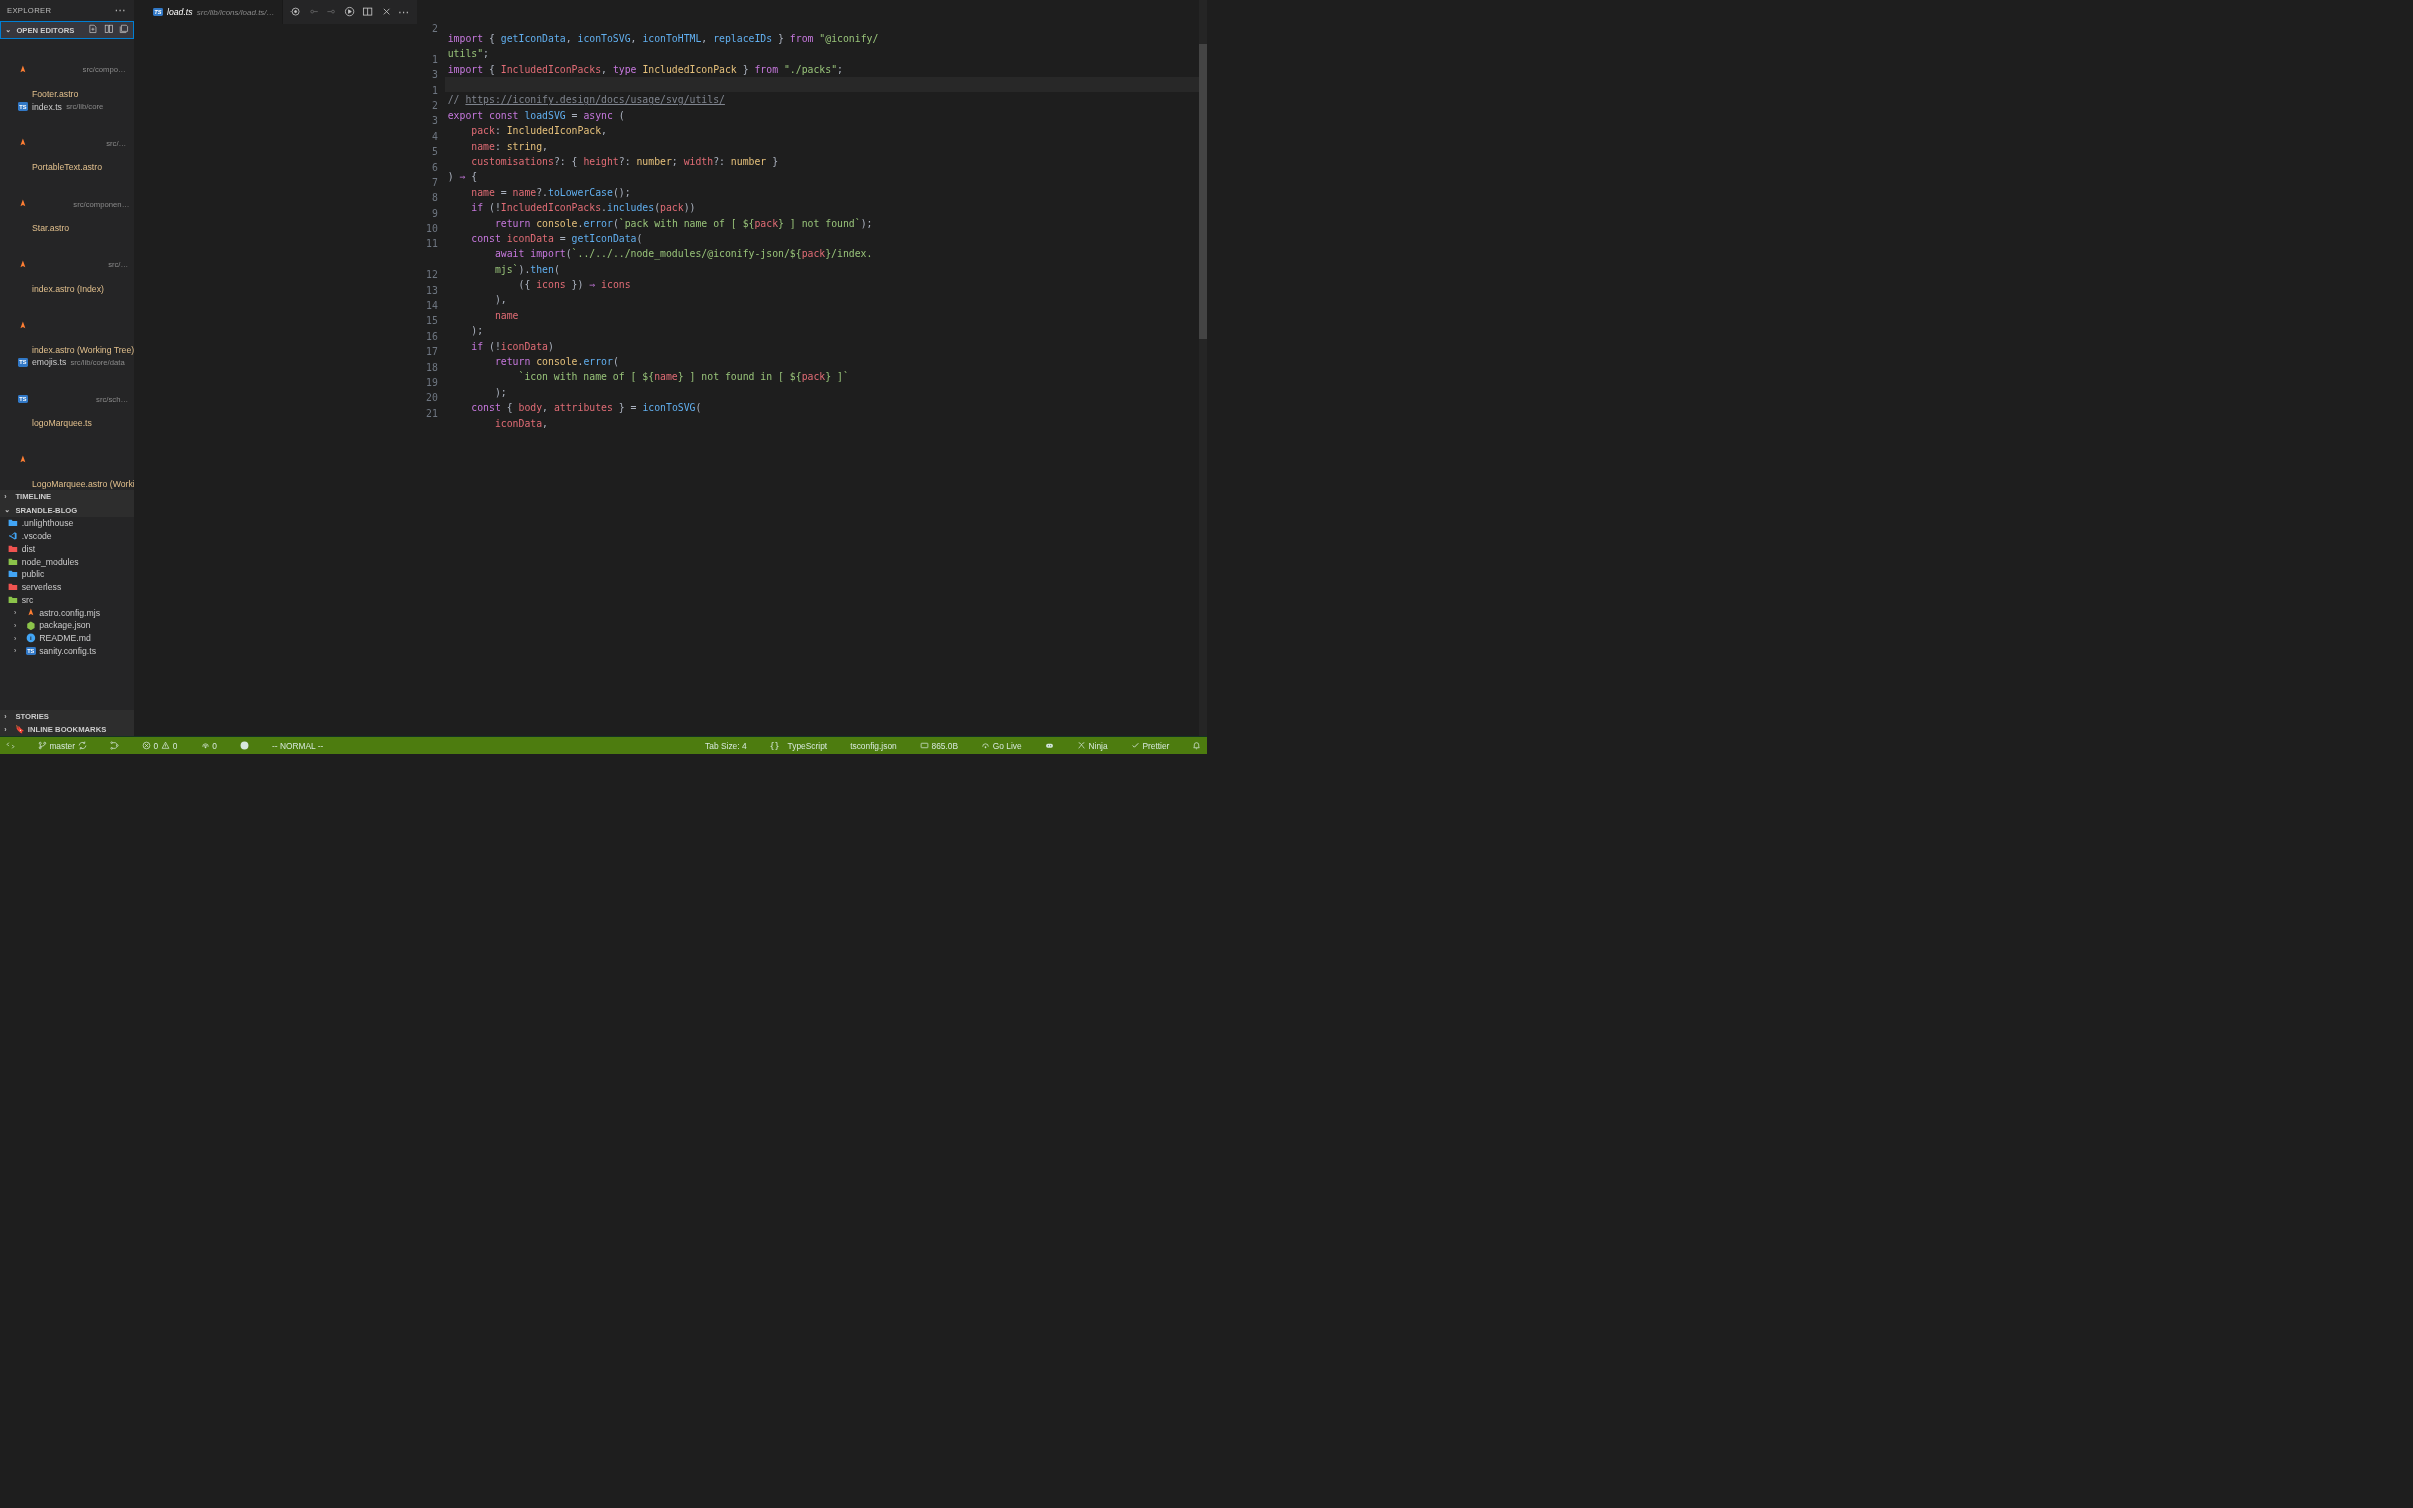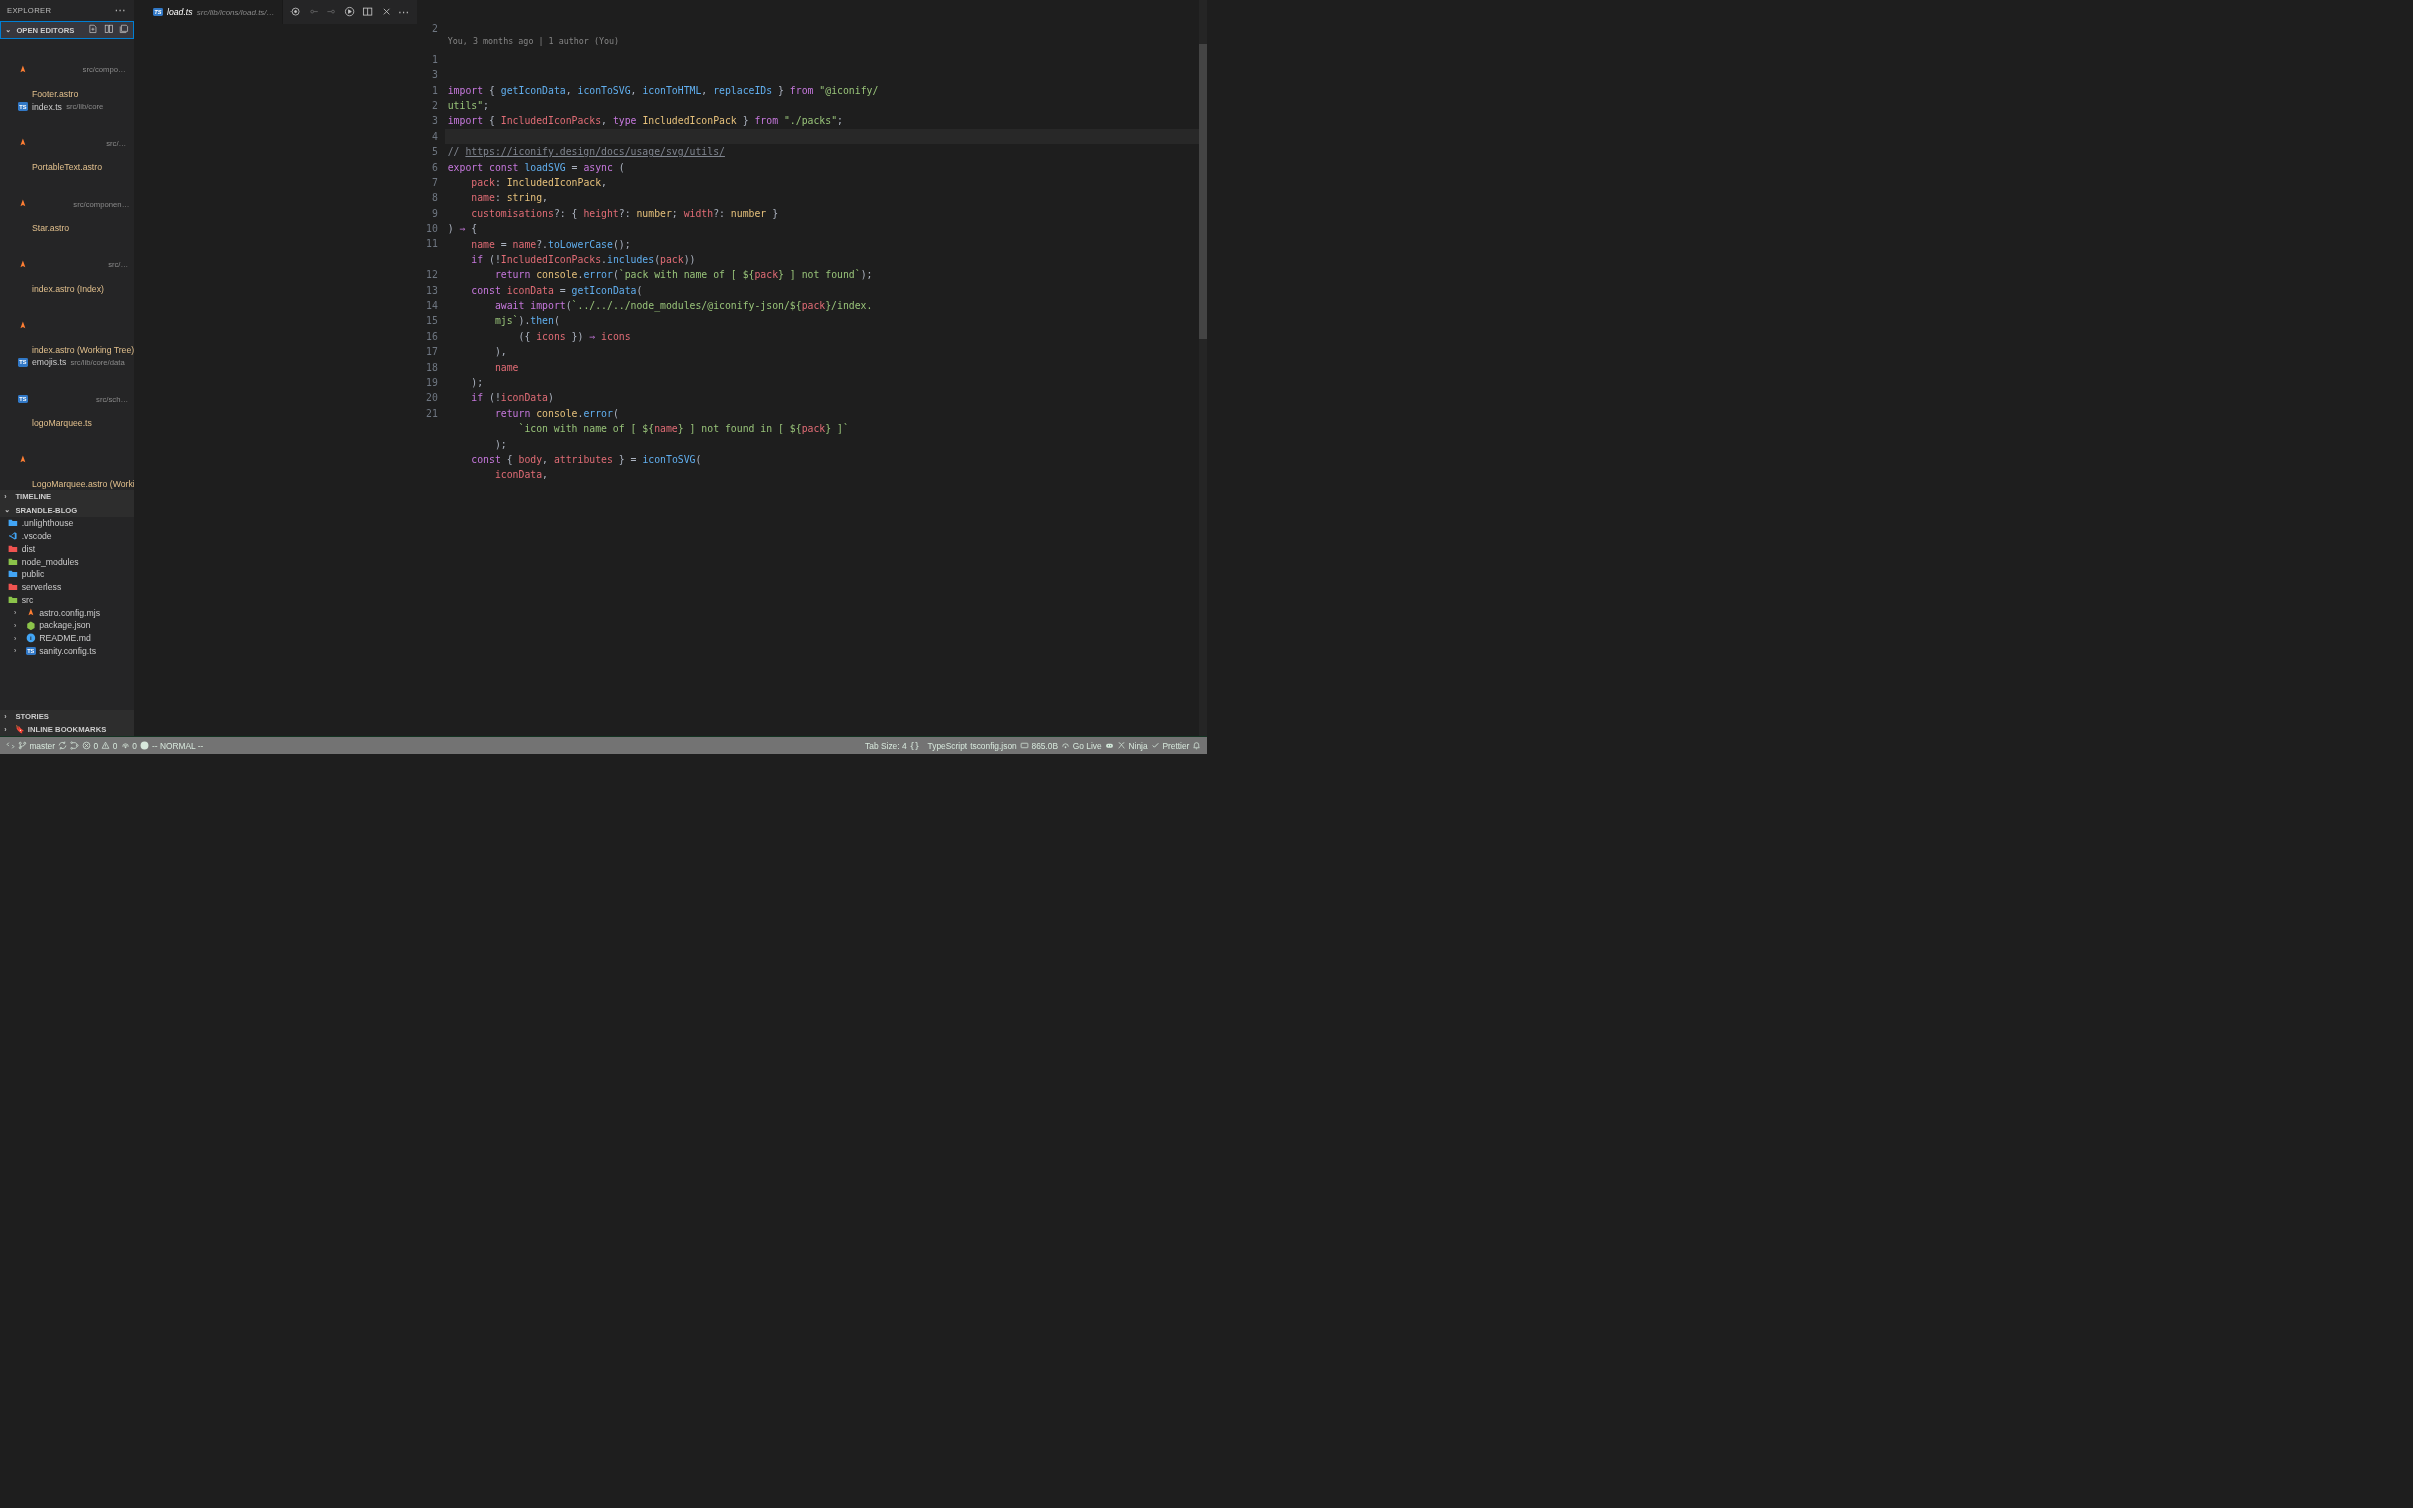--- a/index.html
+++ b/index.html
@@ -86,23 +86,23 @@
 .tok-fn { color:#61afef; }
 .tok-var { color:#e06c75; }
 .tok-str { color:#98c379; }
 .tok-type { color:#e5c07b; }
 .tok-cm { color:#7f848e; }
 .tok-op { color:#abb2bf; }
 .tok-prop { color:#e06c75; }
 .tok-pl { color:#abb2bf; }
 .tok-link { color:#7f848e; text-decoration: underline; }
 .status-bar {
-  height:18px; background:#737373; color:#d7e8dc;
+  height:18px; background:#4d7c0f; color:#d7e8dc;
   display:flex; align-items:center; font-size:8.4px;
-  padding:0 5.6px; gap:3px;
+  padding:0 5.6px; gap:23px;
   border-top:0.7px solid #143322;
 }
 .status-item { display:flex; align-items:center; gap:2.8px; cursor:pointer; }
 .status-item svg { width:9px; height:9px; }
 .spacer { flex:1; }
 .minimap { position:absolute; right:0; top:0; width:8.4px; height:100%; background:#252525; }
 .minimap .thumb { position:absolute; left:0; width:100%; background:#444; }
 .ic-astro { color:#ff7e33; }
 .ic-ts { background:#3178c6; color:#fff; font-size:5.6px; font-weight:700; border-radius:1.4px; width:9.8px; height:8.4px; display:flex; align-items:center; justify-content:center; }
 .ic-node { color:#8bc34a; }
@@ -393,21 +393,20 @@
           <div class="code-line">14</div>
           <div class="code-line">15</div>
           <div class="code-line">16</div>
           <div class="code-line">17</div>
           <div class="code-line">18</div>
           <div class="code-line">19</div>
           <div class="code-line">20</div>
           <div class="code-line">21</div>
         </div>
       <div class="code-lines" id="code-lines">
-        <div class="codelens" style="padding-left:2.8px;">You, 3 months ago | 1 author (You)</div>
       <div class="code-line"><span class="tok-kw">import</span><span class="tok-pl"> { </span><span class="tok-fn">getIconData</span><span class="tok-pl">, </span><span class="tok-fn">iconToSVG</span><span class="tok-pl">, </span><span class="tok-fn">iconToHTML</span><span class="tok-pl">, </span><span class="tok-fn">replaceIDs</span><span class="tok-pl"> } </span><span class="tok-kw">from</span><span class="tok-pl"> </span><span class="tok-str">"@iconify/</span></div><div class="code-line"><span class="tok-str">utils"</span><span class="tok-pl">;</span></div><div class="code-line"><span class="tok-kw">import</span><span class="tok-pl"> { </span><span class="tok-var">IncludedIconPacks</span><span class="tok-pl">, </span><span class="tok-kw">type</span><span class="tok-pl"> </span><span class="tok-type">IncludedIconPack</span><span class="tok-pl"> } </span><span class="tok-kw">from</span><span class="tok-pl"> </span><span class="tok-str">"./packs"</span><span class="tok-pl">;</span></div><div class="code-line cur"></div><div class="code-line"><span class="tok-cm">// </span><span class="tok-link">https://iconify.design/docs/usage/svg/utils/</span></div><div class="code-line"><span class="tok-kw">export</span><span class="tok-pl"> </span><span class="tok-kw">const</span><span class="tok-pl"> </span><span class="tok-fn">loadSVG</span><span class="tok-pl"> </span><span class="tok-op">=</span><span class="tok-pl"> </span><span class="tok-kw">async</span><span class="tok-pl"> (</span></div><div class="code-line"><span class="tok-pl">    </span><span class="tok-prop">pack</span><span class="tok-op">:</span><span class="tok-pl"> </span><span class="tok-type">IncludedIconPack</span><span class="tok-pl">,</span></div><div class="code-line"><span class="tok-pl">    </span><span class="tok-prop">name</span><span class="tok-op">:</span><span class="tok-pl"> </span><span class="tok-type">string</span><span class="tok-pl">,</span></div><div class="code-line"><span class="tok-pl">    </span><span class="tok-prop">customisations</span><span class="tok-op">?:</span><span class="tok-pl"> { </span><span class="tok-prop">height</span><span class="tok-op">?:</span><span class="tok-pl"> </span><span class="tok-type">number</span><span class="tok-pl">; </span><span class="tok-prop">width</span><span class="tok-op">?:</span><span class="tok-pl"> </span><span class="tok-type">number</span><span class="tok-pl"> }</span></div><div class="code-line"><span class="tok-pl">) </span><span class="tok-kw">⇒</span><span class="tok-pl"> {</span></div><div class="code-line"><span class="tok-pl">    </span><span class="tok-var">name</span><span class="tok-pl"> </span><span class="tok-op">=</span><span class="tok-pl"> </span><span class="tok-var">name</span><span class="tok-op">?.</span><span class="tok-fn">toLowerCase</span><span class="tok-pl">();</span></div><div class="code-line"><span class="tok-pl">    </span><span class="tok-kw">if</span><span class="tok-pl"> (</span><span class="tok-op">!</span><span class="tok-var">IncludedIconPacks</span><span class="tok-op">.</span><span class="tok-fn">includes</span><span class="tok-pl">(</span><span class="tok-var">pack</span><span class="tok-pl">))</span></div><div class="code-line"><span class="tok-pl">        </span><span class="tok-kw">return</span><span class="tok-pl"> </span><span class="tok-type">console</span><span class="tok-op">.</span><span class="tok-fn">error</span><span class="tok-pl">(</span><span class="tok-str">`pack with name of [ ${</span><span class="tok-var">pack</span><span class="tok-str">} ] not found`</span><span class="tok-pl">);</span></div><div class="code-line"><span class="tok-pl">    </span><span class="tok-kw">const</span><span class="tok-pl"> </span><span class="tok-var">iconData</span><span class="tok-pl"> </span><span class="tok-op">=</span><span class="tok-pl"> </span><span class="tok-fn">getIconData</span><span class="tok-pl">(</span></div><div class="code-line"><span class="tok-pl">        </span><span class="tok-kw">await</span><span class="tok-pl"> </span><span class="tok-kw">import</span><span class="tok-pl">(</span><span class="tok-str">`../../../node_modules/@iconify-json/${</span><span class="tok-var">pack</span><span class="tok-str">}/index.</span></div><div class="code-line"><span class="tok-pl">        </span><span class="tok-str">mjs`</span><span class="tok-pl">).</span><span class="tok-fn">then</span><span class="tok-pl">(</span></div><div class="code-line"><span class="tok-pl">            ({ </span><span class="tok-var">icons</span><span class="tok-pl"> }) </span><span class="tok-kw">⇒</span><span class="tok-pl"> </span><span class="tok-var">icons</span></div><div class="code-line"><span class="tok-pl">        ),</span></div><div class="code-line"><span class="tok-pl">        </span><span class="tok-var">name</span></div><div class="code-line"><span class="tok-pl">    );</span></div><div class="code-line"><span class="tok-pl">    </span><span class="tok-kw">if</span><span class="tok-pl"> (</span><span class="tok-op">!</span><span class="tok-var">iconData</span><span class="tok-pl">)</span></div><div class="code-line"><span class="tok-pl">        </span><span class="tok-kw">return</span><span class="tok-pl"> </span><span class="tok-type">console</span><span class="tok-op">.</span><span class="tok-fn">error</span><span class="tok-pl">(</span></div><div class="code-line"><span class="tok-pl">            </span><span class="tok-str">`icon with name of [ ${</span><span class="tok-var">name</span><span class="tok-str">} ] not found in [ ${</span><span class="tok-var">pack</span><span class="tok-str">} ]`</span></div><div class="code-line"><span class="tok-pl">        );</span></div><div class="code-line"><span class="tok-pl">    </span><span class="tok-kw">const</span><span class="tok-pl"> { </span><span class="tok-var">body</span><span class="tok-pl">, </span><span class="tok-var">attributes</span><span class="tok-pl"> } </span><span class="tok-op">=</span><span class="tok-pl"> </span><span class="tok-fn">iconToSVG</span><span class="tok-pl">(</span></div><div class="code-line"><span class="tok-pl">        </span><span class="tok-var">iconData</span><span class="tok-pl">,</span></div></div>
       <div class="minimap">
         <div class="thumb" style="top:6%;height:40%;"></div>
       </div>
     </div>
   </div>
 </div>
 
 <div class="status-bar">
   <span class="status-item">

